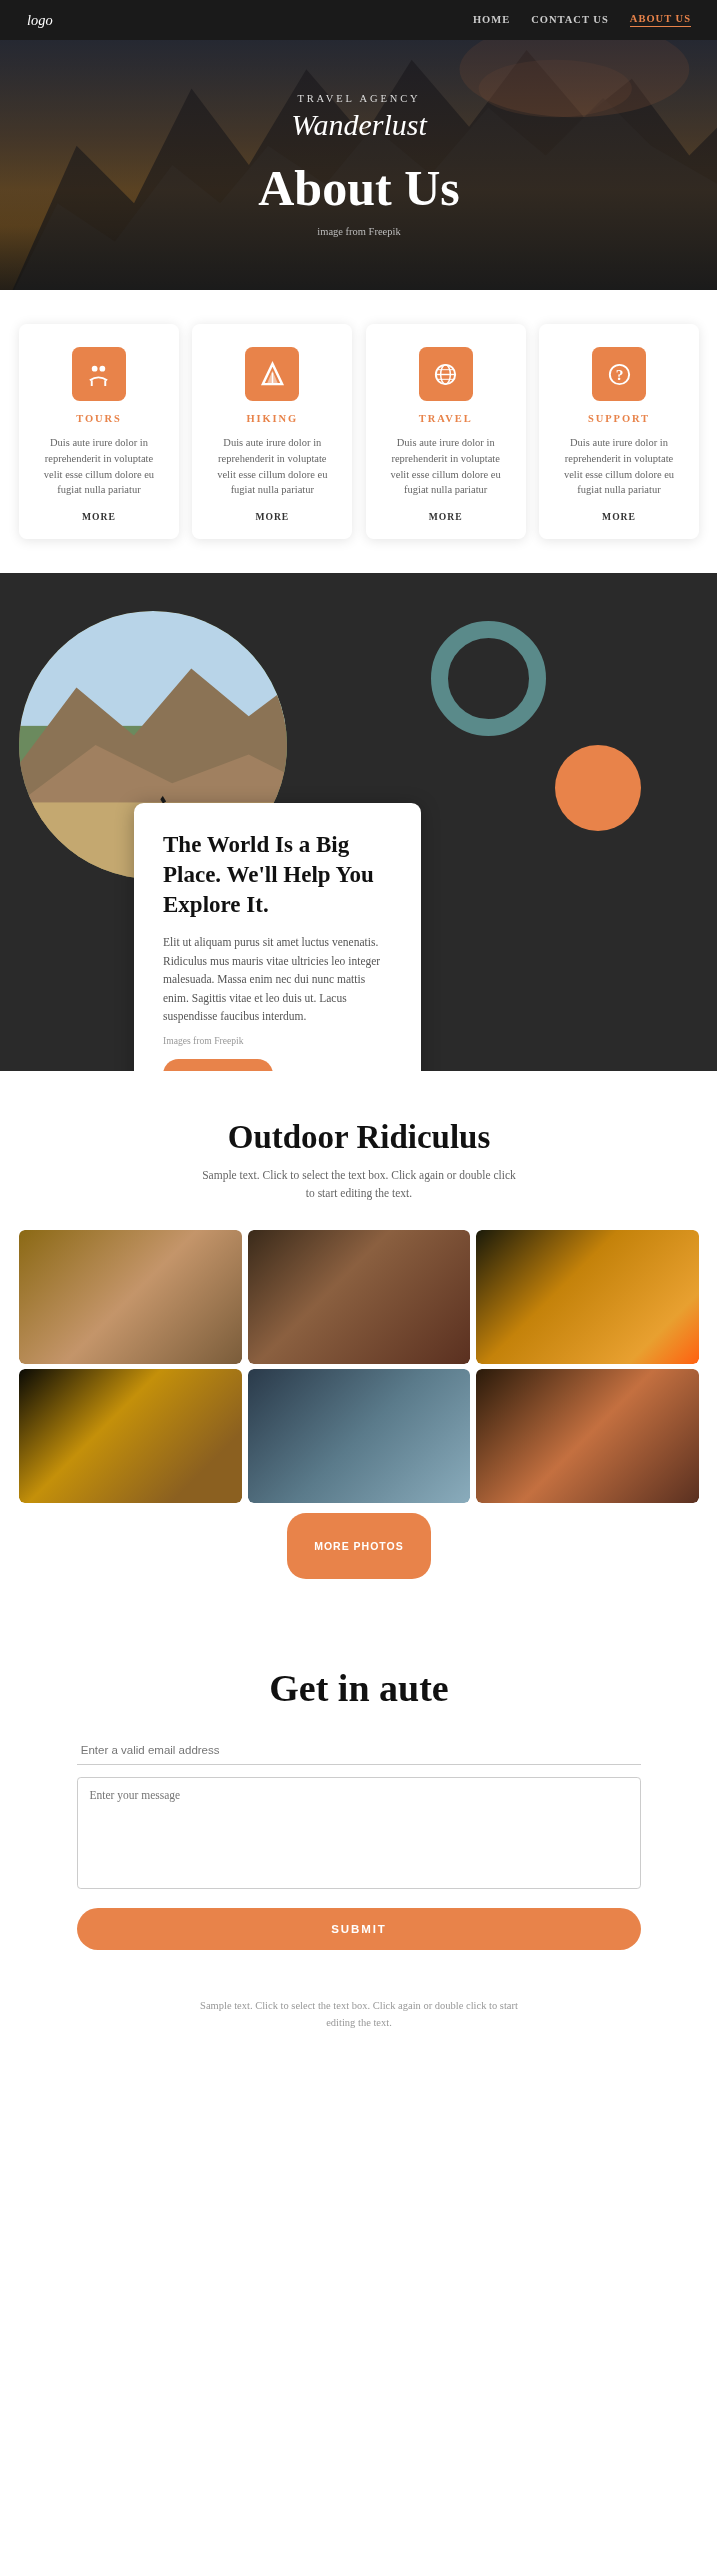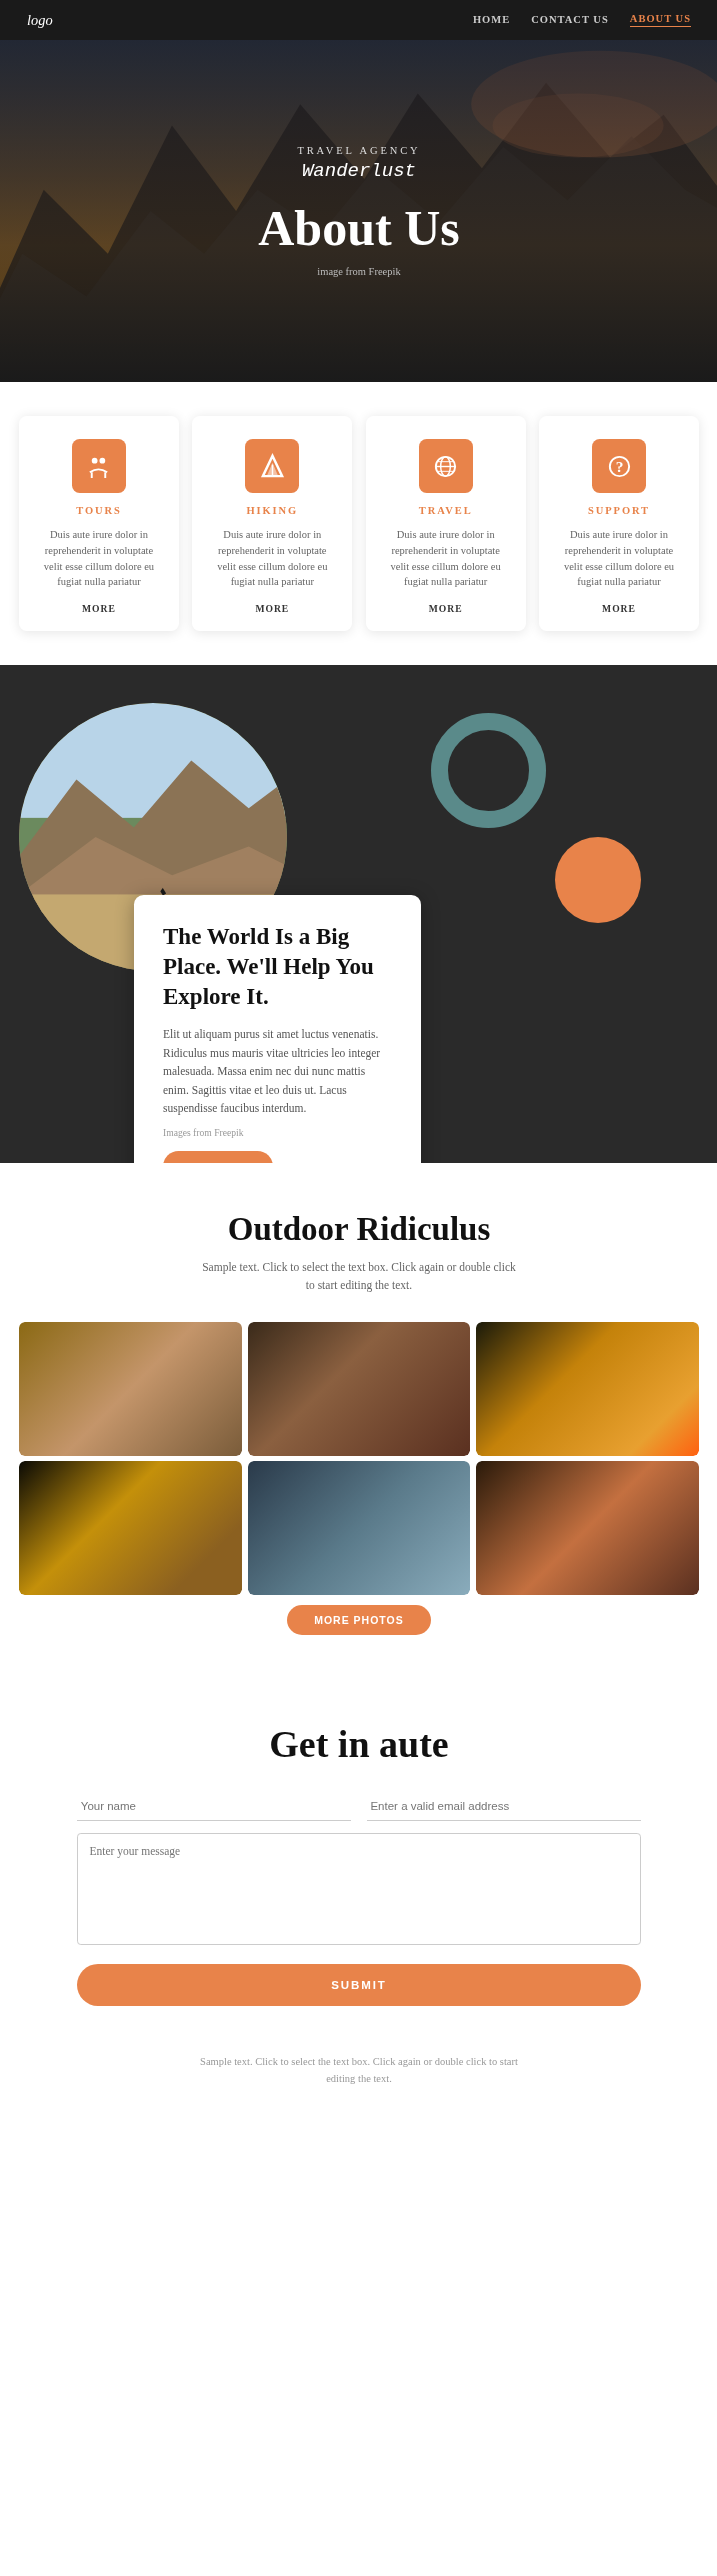--- a/index.html
+++ b/index.html
@@ -10,31 +10,31 @@
       display: flex; align-items: center; justify-content: space-between;
       padding: 11.5px 27px; background: #1a1a1a; position: relative; z-index: 10;
     }
     .nav-logo { color: #fff; font-size: 14.4px; font-style: italic; }
     .nav-links { display: flex; gap: 21px; align-items: center; }
     .nav-link { color: #ccc; font-size: 10.5px; font-weight: 600; letter-spacing: 1px; text-transform: uppercase; cursor: pointer; text-decoration: none; }
     .nav-link.active { color: #e8834a; border-bottom: 1.9px solid #e8834a; padding-bottom: 1.9px; }
 
     
     .hero {
-      position: relative; height: 342px; overflow: hidden;
+      position: relative; height: 250px; overflow: hidden;
       background: linear-gradient(to bottom, #2c3e50 0%, #4a3728 40%, #8b6914 70%, #6b5a1e 100%);
       display: flex; align-items: center; justify-content: center; flex-direction: column;
     }
     .hero-overlay {
       position: absolute; inset: 0;
       background: linear-gradient(180deg, rgba(30,30,40,0.7) 0%, rgba(60,45,30,0.5) 60%, rgba(20,20,20,0.6) 100%);
     }
     .hero-content { position: relative; z-index: 2; text-align: center; color: #fff; }
     .hero-agency { font-size: 10.5px; letter-spacing: 2.9px; color: #ddd; margin-bottom: 3.8px; text-transform: uppercase; }
-    .hero-brand { font-family: Liberation Mono, monospace; font-style: italic; font-size: 19px; color: #fff; margin-bottom: 19px; }
+    .hero-brand { font-family: Liberation Serif, serif; font-style: italic; font-size: 30px; color: #fff; margin-bottom: 19px; }
     .hero-title { font-size: 50px; font-weight: 700; color: #fff; line-height: 1.1; margin-bottom: 9.6px; }
     .hero-credit { font-size: 10.5px; color: #bbb; }
 
     
     .services { background: #fff; padding: 34px 19px; }
     .services-grid { display: grid; grid-template-columns: repeat(4, 1fr); gap: 13.4px; }
     .service-card { background: #fff; border-radius: 7.7px; box-shadow: 0 1.9px 11.5px rgba(0,0,0,0.1); padding: 23px 15.3px 17px; text-align: center; }
     .service-icon { width: 54px; height: 54px; background: #e8834a; border-radius: 7.7px; margin: 0 auto 11.5px; display: flex; align-items: center; justify-content: center; font-size: 23px; }
     .service-title { font-size: 10.5px; font-weight: 700; letter-spacing: 1.9px; color: #e8834a; margin-bottom: 11.5px; text-transform: uppercase; }
     .service-text { font-size: 10.5px; color: #666; line-height: 1.5; margin-bottom: 13.4px; }
@@ -81,21 +81,21 @@
     .photo-box.p1 { background: linear-gradient(135deg, #8b6914 0%, #c4956a 50%, #7a5c3a 100%); }
     .photo-box.p2 { background: linear-gradient(135deg, #3a2a1a 0%, #8b6040 40%, #5a3020 100%); }
     .photo-box.p3 { background: linear-gradient(135deg, #1a1a0a 0%, #c4820a 40%, #e8a030 80%, #ff6010 100%); }
     .photo-box.p4 { background: linear-gradient(135deg, #0a0a05 0%, #c4900a 40%, #8b6020 80%); }
     .photo-box.p5 { background: linear-gradient(135deg, #2a3a4a 0%, #5a7a8a 50%, #8aacbc 100%); }
     .photo-box.p6 { background: linear-gradient(135deg, #2a1a0a 0%, #c47040 50%, #5a3020 100%); }
     .photo-credit { font-size: 9.6px; color: #999; margin-bottom: 17px; font-style: italic; }
     .photo-credit a { color: #e8834a; }
     .more-photos-btn {
       background: #e8834a; color: #fff; border: none; border-radius: 19px;
-      padding: 9px 27px; font-size: 10.5px; font-weight: 700; letter-spacing: 1px;
+      padding: 27px 27px; font-size: 10.5px; font-weight: 700; letter-spacing: 1px;
       cursor: pointer; text-transform: uppercase; margin-bottom: 9.6px;
     }
 
     
     .contact { background: #fff; padding: 48px 77px 29px; }
     .contact h2 { font-size: 38px; font-weight: 700; color: #111; text-align: center; margin-bottom: 27px; }
     .contact-row { display: flex; gap: 15.3px; margin-bottom: 11.5px; }
     .contact-input {
       flex: 1; border: none; border-bottom: 1.4px solid #ccc;
       padding: 7.7px 3.8px; font-size: 11.5px; color: #888; outline: none; background: transparent;
@@ -287,21 +287,20 @@
       </div>
   </div>
 
 
   <button class="more-photos-btn">MORE PHOTOS</button>
 </section>
 
 <section class="contact">
   <h2>Get in aute</h2>
   <div class="contact-row">
-    <input class="contact-input" type="text" placeholder="Your name" style="">
     <input class="contact-input" type="email" placeholder="Enter a valid email address" style="">
   </div>
   <textarea class="contact-textarea" placeholder="Enter your message" style=""></textarea>
   <button class="submit-btn">SUBMIT</button>
 </section>
 
 <footer class="footer">
   <p class="footer-text">Sample text. Click to select the text box. Click again or double click to start editing the text.</p>
 </footer>
 

